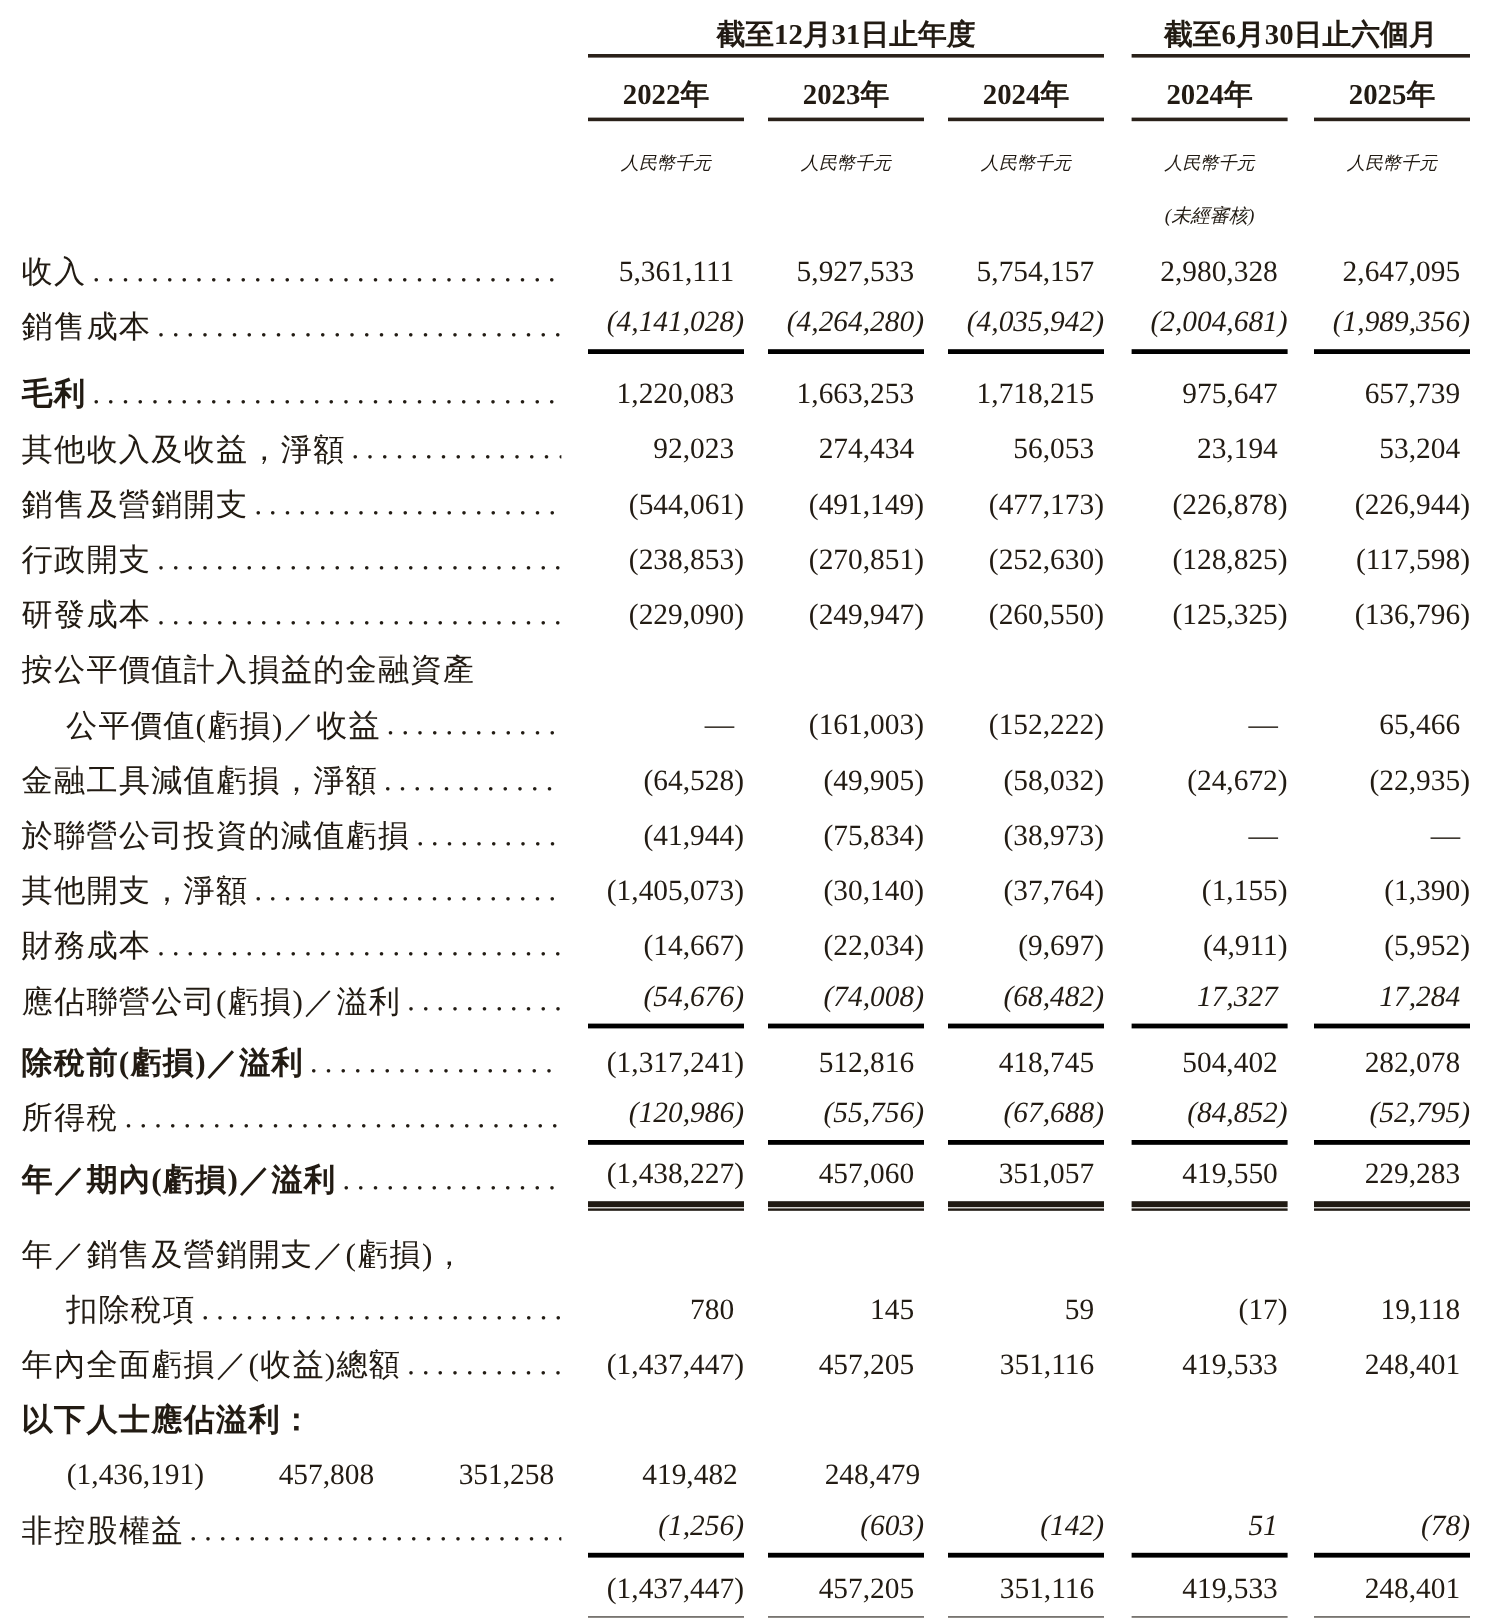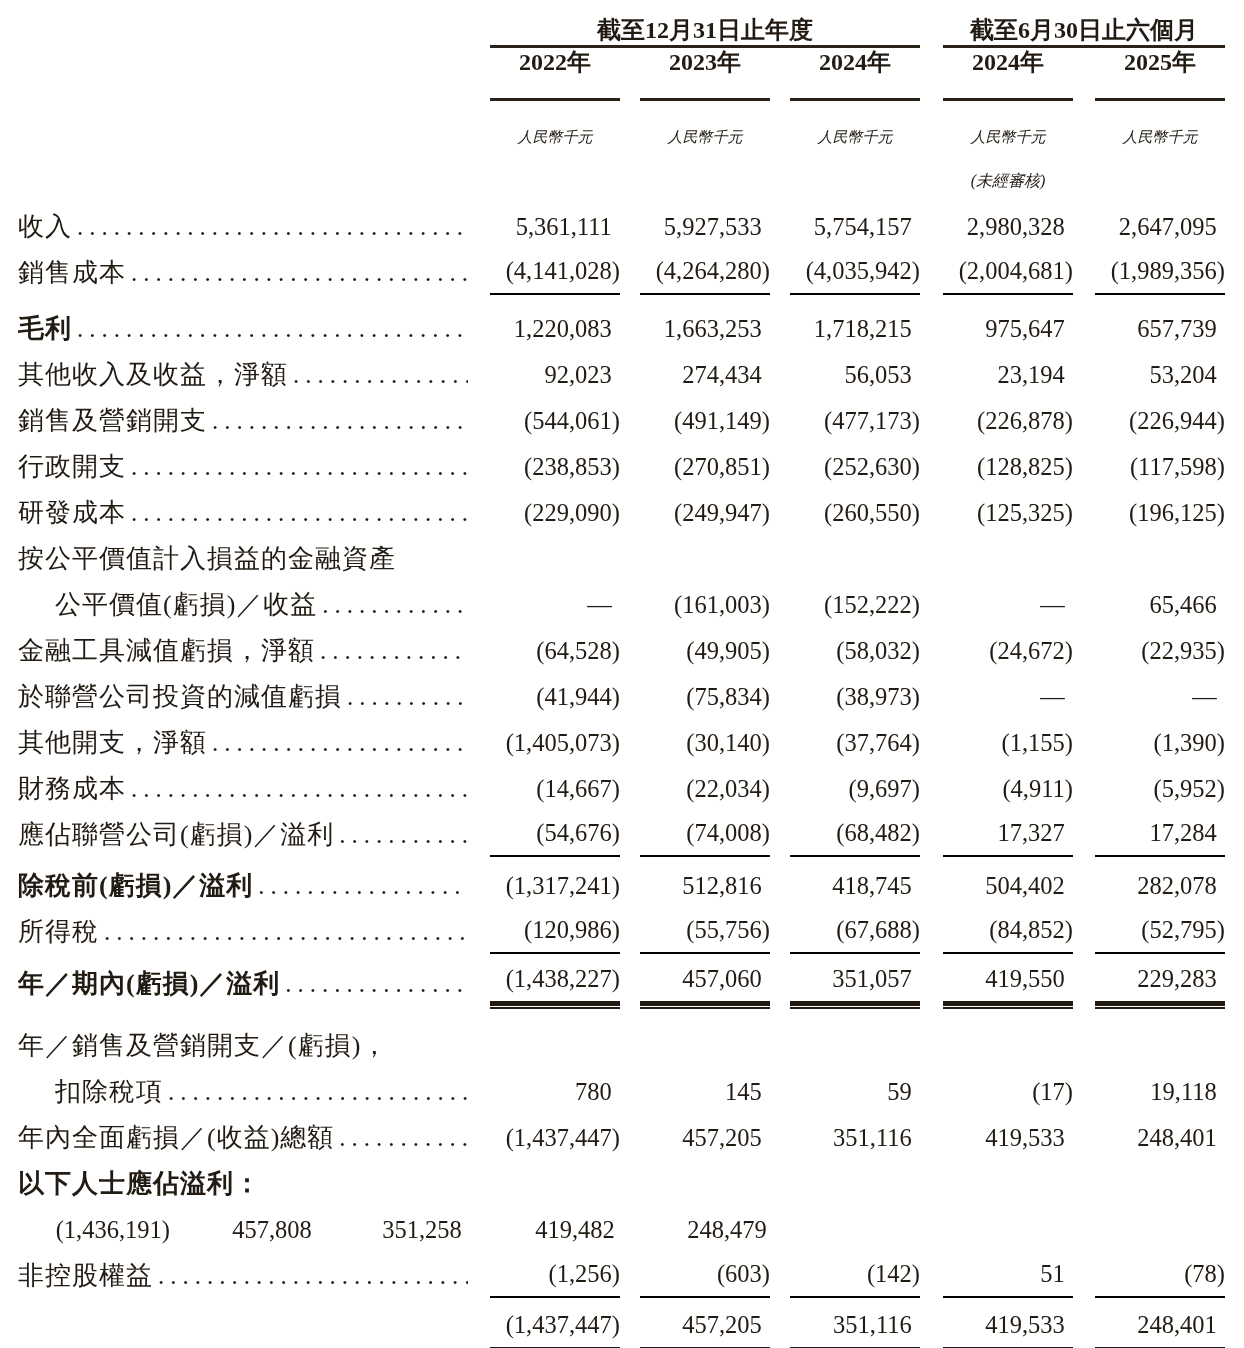--- a/index.html
+++ b/index.html
@@ -18,40 +18,40 @@
   .m4{margin-left:23px;} .m5{margin-left:22px;}
 
   
   .groups-row{height:34px;}
   .group{font-weight:700;font-size:24px;line-height:30px;text-align:center;
          border-bottom:3px solid #2a2119;flex:none;}
   .g1{width:430px;margin-left:22px;}
   .g2{width:282px;margin-left:23px;}
   .years-row{height:53px;}
   .year-cell{font-weight:700;font-size:24px;line-height:30px;text-align:center;
-             border-bottom:3px solid #2a2119;padding-bottom:21px;}
+             border-bottom:3px solid #2a2119;padding-bottom:3px;}
   .units-row{height:53px;}
   .unit-cell{font-style:italic;font-size:15px;line-height:34px;text-align:center;}
   .notes-row{height:43px;}
   .note-cell{font-style:italic;font-size:16px;line-height:32px;text-align:center;margin-top:11px;}
 
   
   .data-rows{margin-top:6px;}
   .drow{height:46px;}
   .lbl{font-size:26px;line-height:44px;letter-spacing:1px;white-space:nowrap;}
   .bold .lbl{font-weight:700;}
   .indent .lbl{padding-left:37px;}
   .leader{flex:1 1 auto;overflow:hidden;white-space:nowrap;font-size:25px;line-height:44px;}
   .leader::after{
     content:"...................................................................";
     letter-spacing:6px;padding-left:5px;color:#221b13;
   }
   .num{font-size:24.5px;line-height:44px;}
   .num .ph{visibility:hidden;}
-  .rule-single{border-bottom:2px solid #000000;}
+  .rule-single{border-bottom:4px solid #000000;font-style:italic;}
   .rule-double{border-bottom:5px solid #201a13;}
   .rule-double::after{
     content:"";position:absolute;left:0;right:0;bottom:-8px;height:2px;background:#201a13;
   }
 </style>
 </head>
 <body>
 
 <div class="page">
 
@@ -161,21 +161,21 @@
   </div>
       <div class="row drow">
     <div class="label-col">
       <span class="lbl">研發成本</span>
       <span class="leader"></span>
     </div>
     <div class="cell num m1">(229,090)</div>
     <div class="cell num m2">(249,947)</div>
     <div class="cell num m3">(260,550)</div>
     <div class="cell num m4">(125,325)</div>
-    <div class="cell num m5">(196,125)</div>
+    <div class="cell num m5">(136,796)</div>
   </div>
       <div class="row drow">
     <div class="label-col">
       <span class="lbl">按公平價值計入損益的金融資產</span>
 
     </div>
     <div class="cell num m1"></div>
     <div class="cell num m2"></div>
     <div class="cell num m3"></div>
     <div class="cell num m4"></div>

